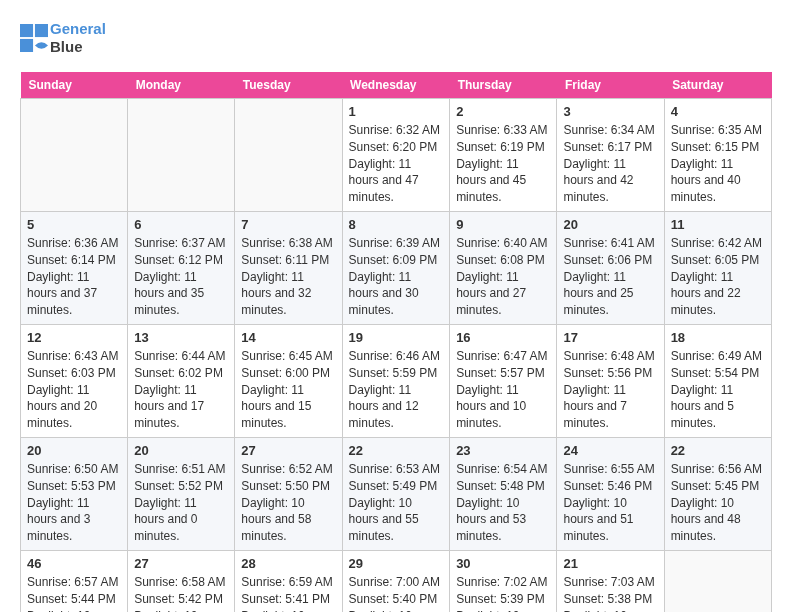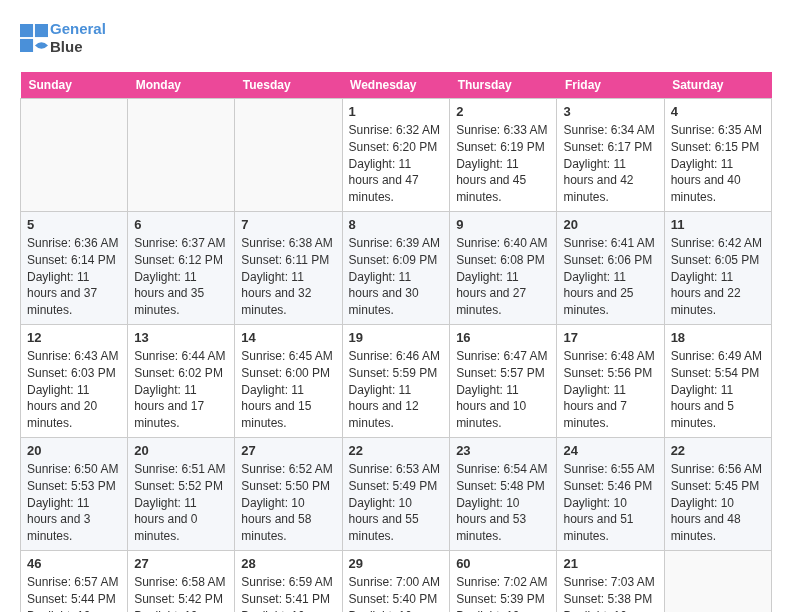--- a/index.html
+++ b/index.html
@@ -248,21 +248,21 @@
         </td>
         <td>
           <span class="day-num">28</span>
           <div class="day-info">Sunrise: 6:59 AM<br>Sunset: 5:41 PM<br>Daylight: 10 hours and 41 minutes.</div>
         </td>
         <td>
           <span class="day-num">29</span>
           <div class="day-info">Sunrise: 7:00 AM<br>Sunset: 5:40 PM<br>Daylight: 10 hours and 39 minutes.</div>
         </td>
         <td>
-          <span class="day-num">60</span>
+          <span class="day-num">30</span>
           <div class="day-info">Sunrise: 7:02 AM<br>Sunset: 5:39 PM<br>Daylight: 10 hours and 37 minutes.</div>
         </td>
         <td>
           <span class="day-num">21</span>
           <div class="day-info">Sunrise: 7:03 AM<br>Sunset: 5:38 PM<br>Daylight: 10 hours and 34 minutes.</div>
         </td>
         <td class="empty"></td>
       </tr>
     </tbody>
 </table>

